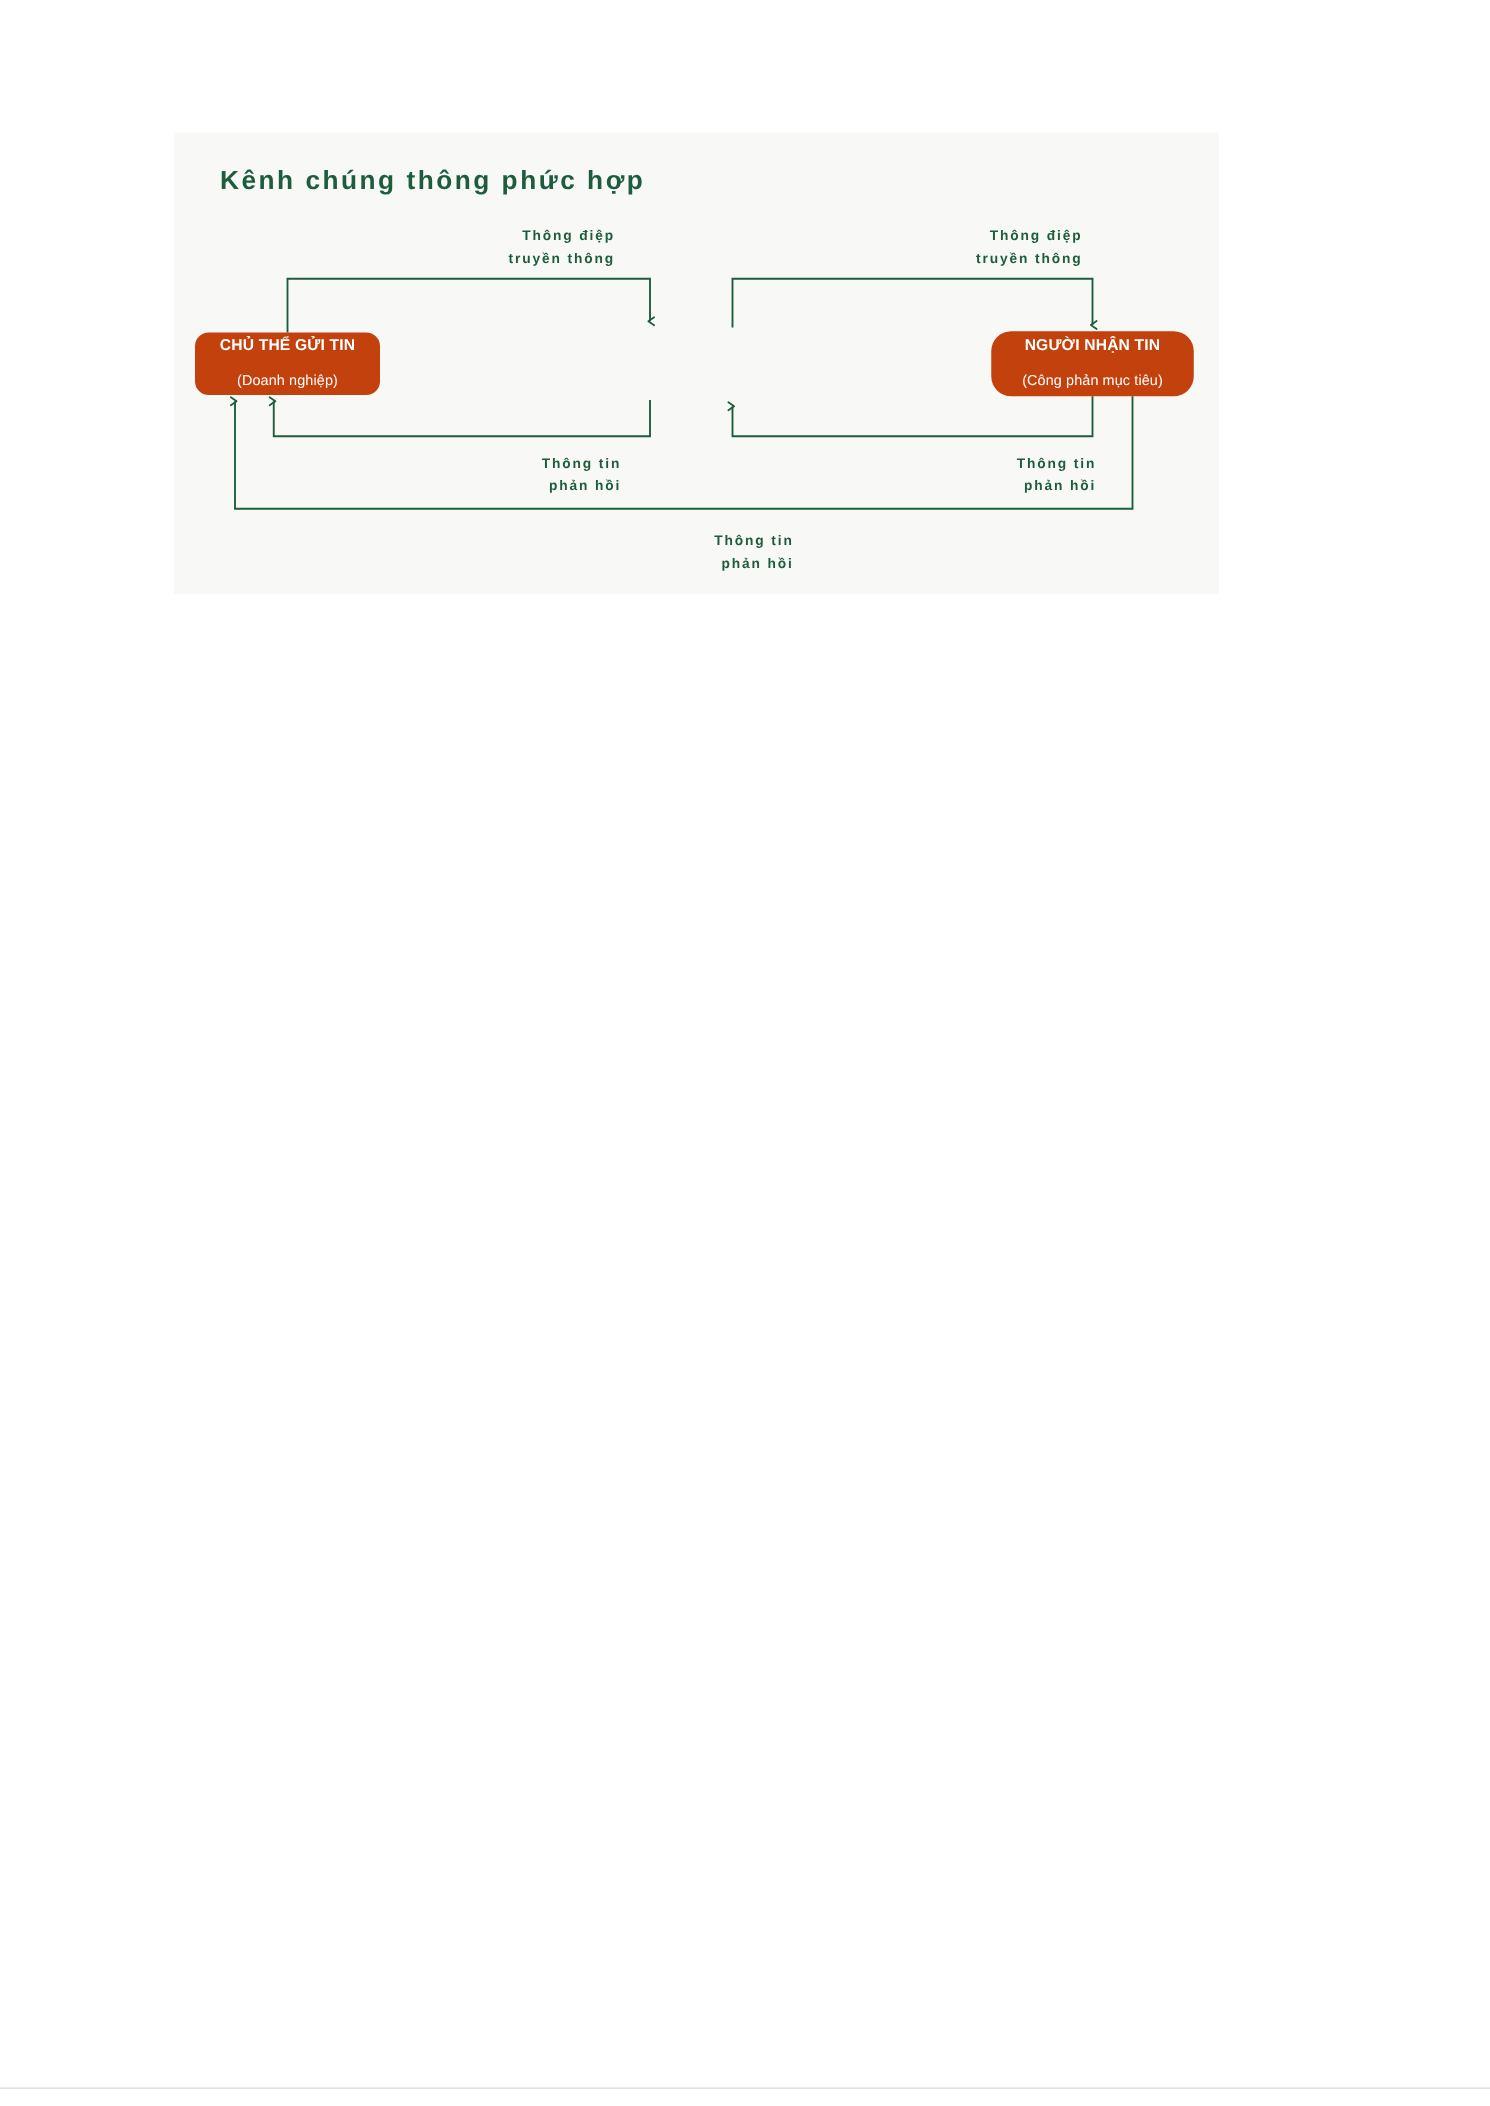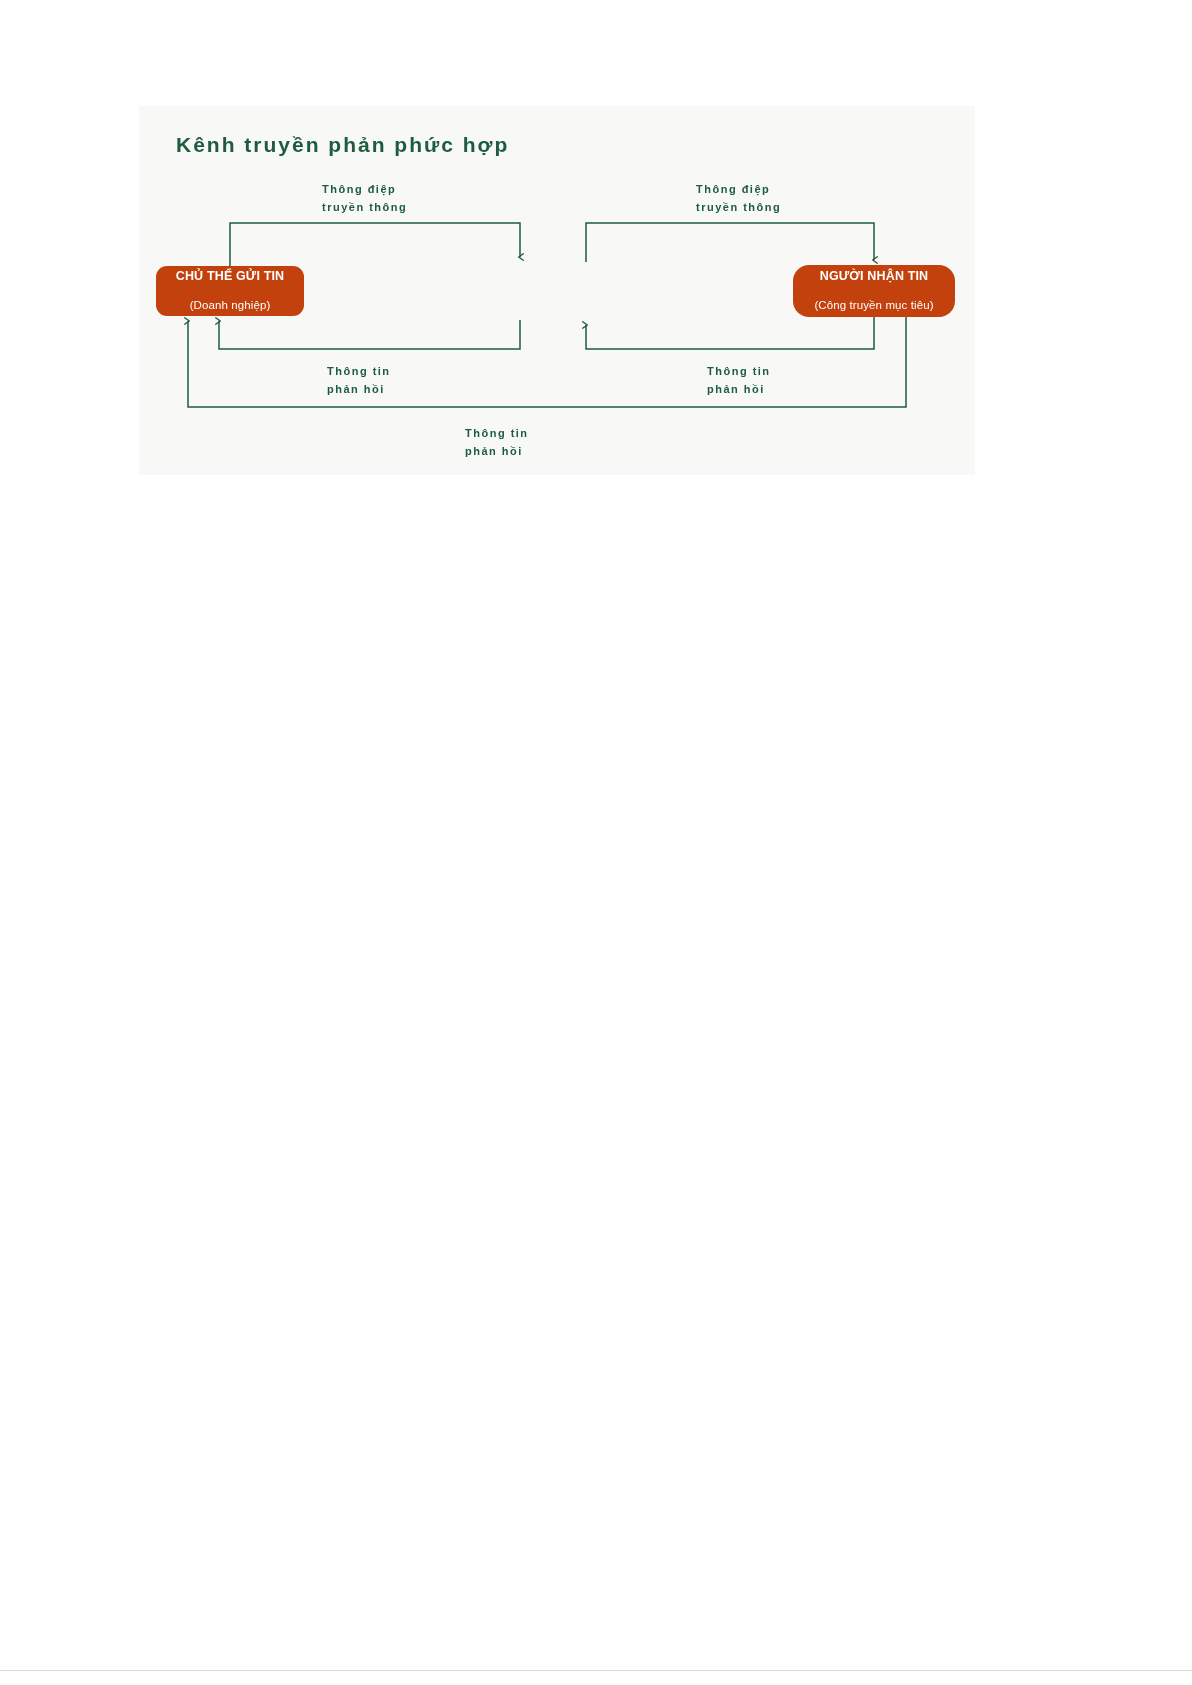--- a/index.html
+++ b/index.html
@@ -94,39 +94,39 @@
   #node-receiver { left: 654px; top: 159px; width: 162px; height: 52px; border-radius: 16px; }
 
   
   .edge-label {
     position: absolute;
     color: #1d5c3d;
     font-size: 11px;
     font-weight: 600;
     letter-spacing: 1.5px;
     line-height: 1.62;
-    text-align: left;
+    text-align: right;
     white-space: nowrap;
   }
   .edge-label .line2 { display: block; }
 
   #label-msg-left     { left: 183px; top: 75px;  width: 170px; }
   #label-msg-right    { left: 557px; top: 75px;  width: 170px; }
   #label-fb-left      { left: 188px; top: 257px; width: 170px; }
   #label-fb-right     { left: 568px; top: 257px; width: 170px; }
   #label-fb-bottom    { left: 326px; top: 319px; width: 170px; }
 </style>
 </head>
 <body>
 
 <div id="page-sheet">
 
   <div id="diagram-canvas">
 
-    <div id="diagram-title">Kênh truyền phản phức hợp</div>
+    <div id="diagram-title">Kênh chúng thông phức hợp</div>
 
     <svg id="connector-layer" viewBox="0 0 836 369" xmlns="http://www.w3.org/2000/svg">
       <defs>
         <marker id="arrowhead" markerWidth="9" markerHeight="9" refX="4.2" refY="4.3" orient="auto" markerUnits="userSpaceOnUse">
           <path d="M1,1 L4.2,5.6 L7.4,1" fill="none" stroke="#1d5c3d" stroke-width="1.4" stroke-linecap="round" stroke-linejoin="round"></path>
         </marker>
       </defs>
 
       <g fill="none" stroke="#1d5c3d" stroke-width="1.5" stroke-linejoin="miter">
 
@@ -143,21 +143,21 @@
     </svg>
 
     <div class="node-box" id="node-sender">
       <span class="node-title">CHỦ THỂ GỬI TIN</span>
       <span class="node-sub">(Doanh nghiệp)</span>
     </div>
 
 
     <div class="node-box" id="node-receiver">
       <span class="node-title">NGƯỜI NHẬN TIN</span>
-      <span class="node-sub">(Công truyền mục tiêu)</span>
+      <span class="node-sub">(Công phản mục tiêu)</span>
     </div>
 
     <div class="edge-label" id="label-msg-left">
       <span>Thông điệp</span>
       <span class="line2">truyền thông</span>
     </div>
 
     <div class="edge-label" id="label-msg-right">
       <span>Thông điệp</span>
       <span class="line2">truyền thông</span>

